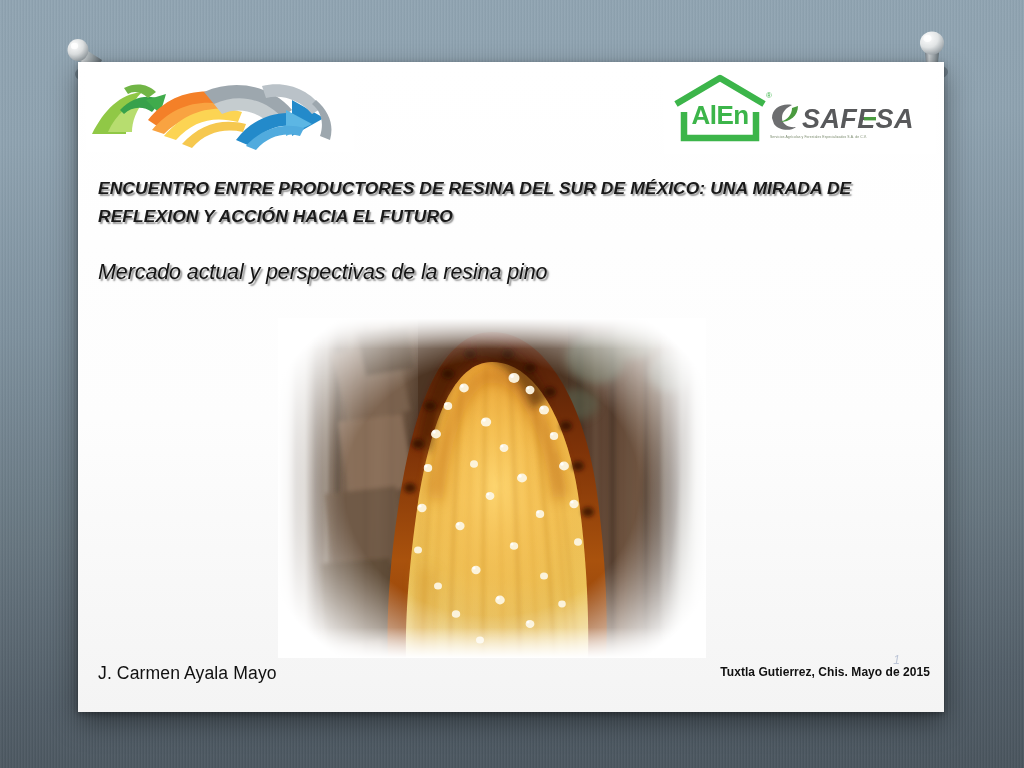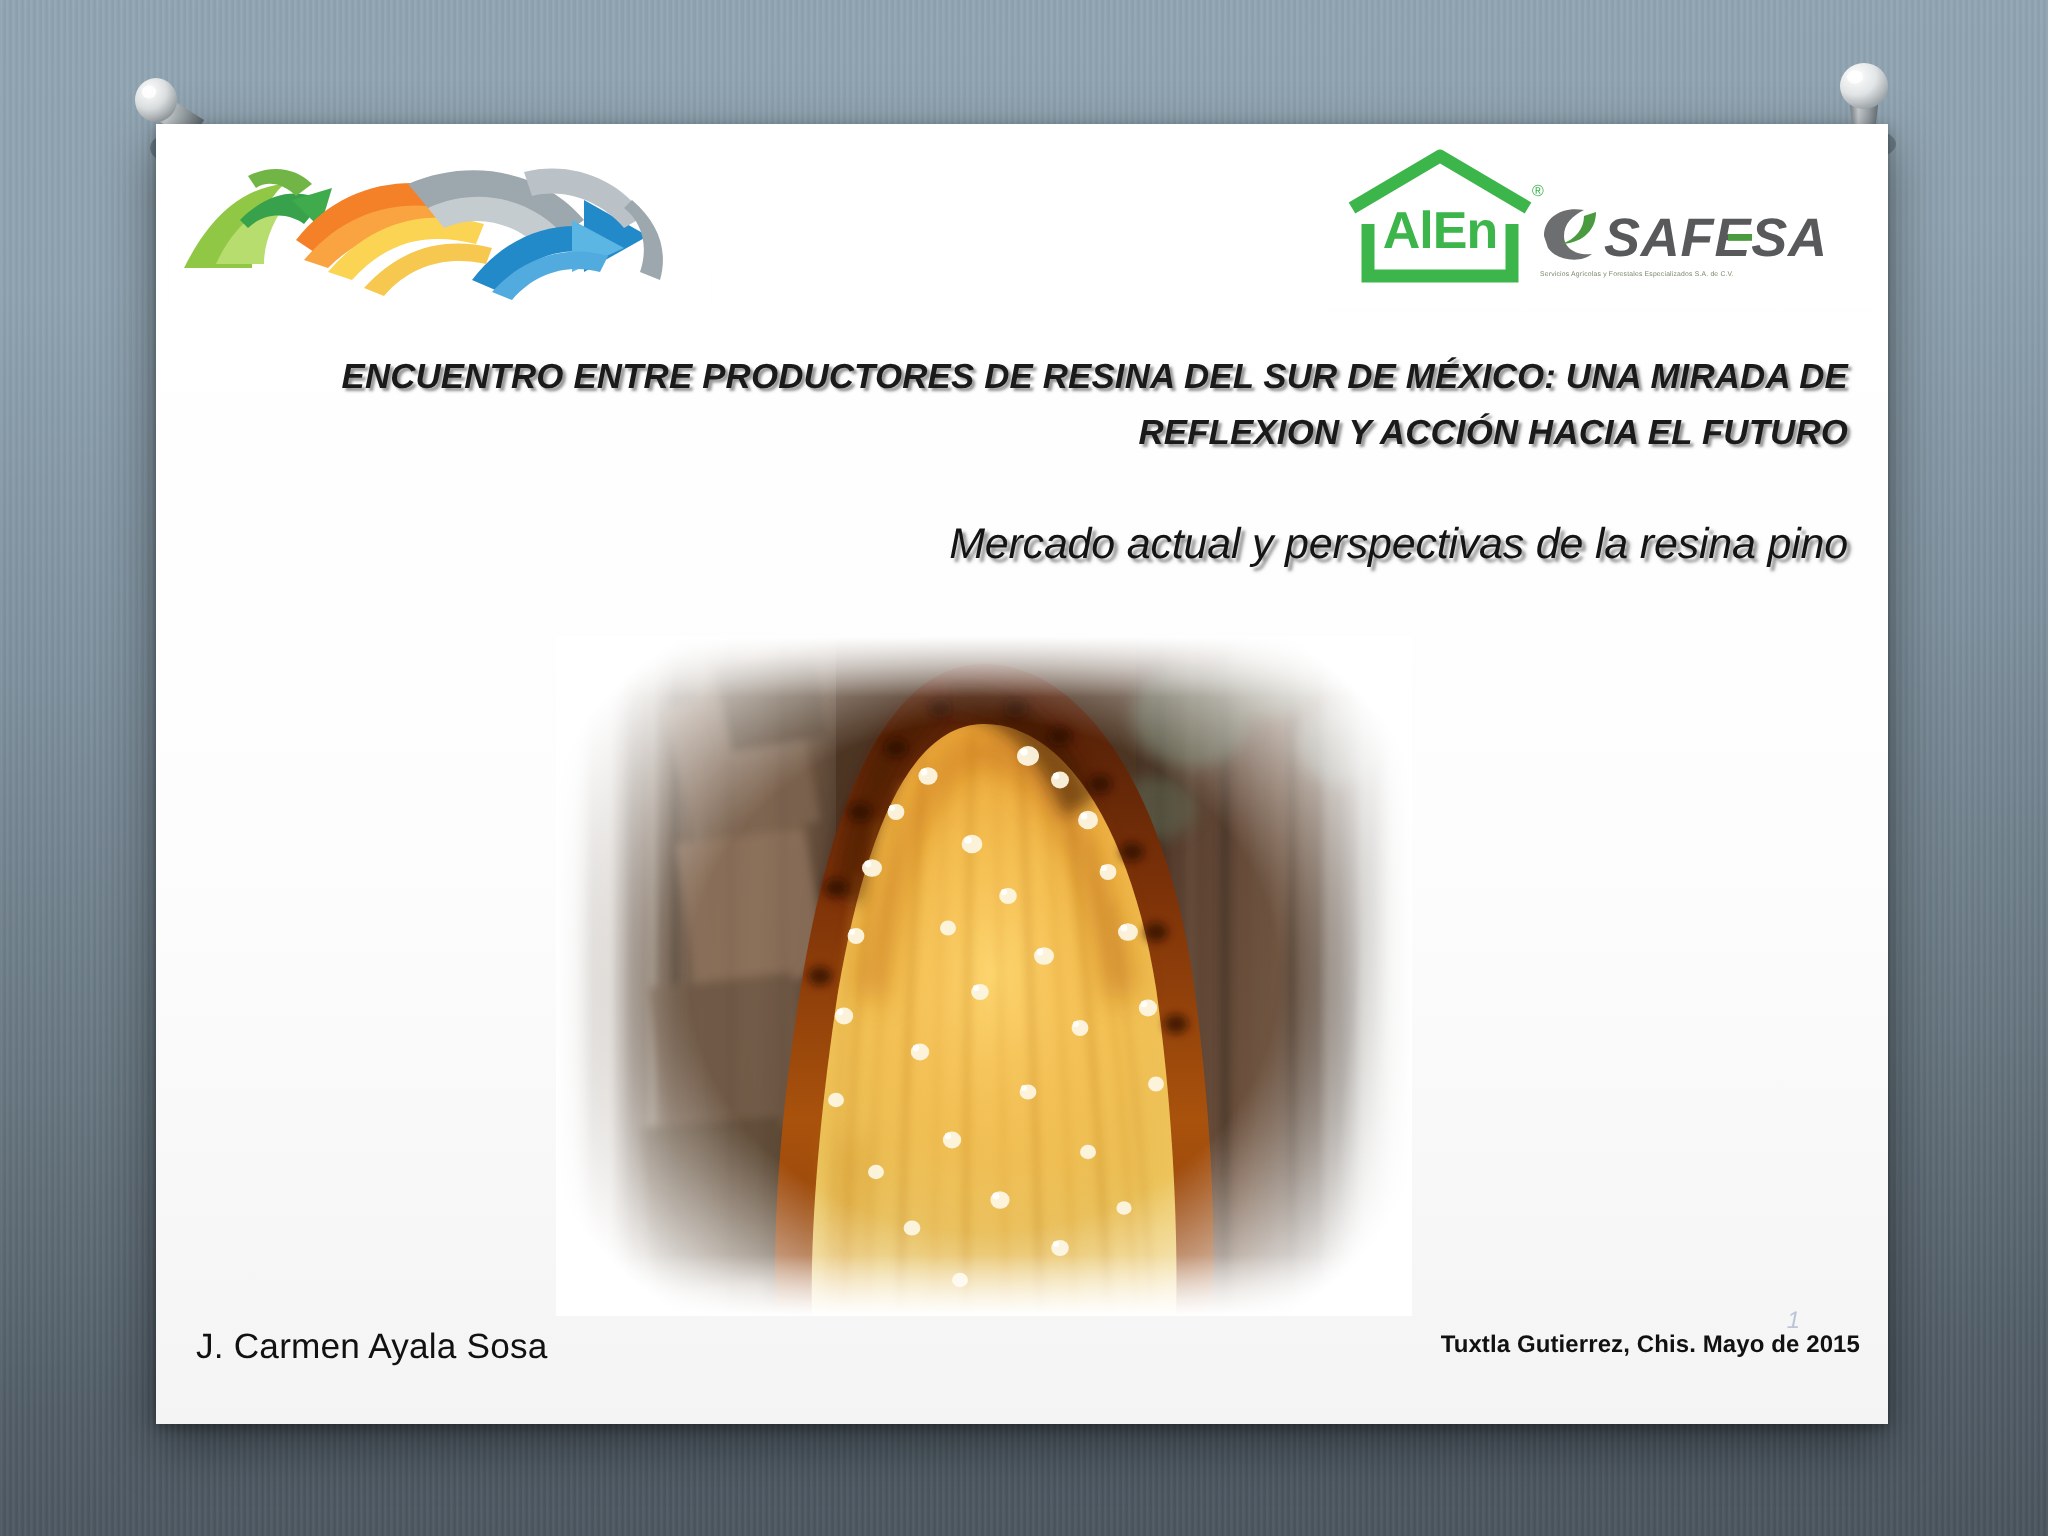--- a/index.html
+++ b/index.html
@@ -85,21 +85,21 @@
     color: #7a8a6d;
     white-space: nowrap;
     line-height: 5px;
   }
 
   
   #title-block {
     position: absolute;
     left: 20px; top: 112px;
     width: 826px;
-    text-align: right;
+    text-align: left;
   }
   #main-title {
     font-size: 17.4px;
     font-weight: bold;
     font-style: italic;
     line-height: 28px;
     letter-spacing: 0.1px;
     color: #1a1a1a;
     text-shadow: 1.6px 1.6px 1.4px rgba(110,110,110,0.72);
     margin: 0;
@@ -480,18 +480,18 @@
             <ellipse cx="152" cy="88" rx="6" ry="5"></ellipse>
             <ellipse cx="140" cy="126" rx="6" ry="5"></ellipse>
             <ellipse cx="132" cy="170" rx="6" ry="5"></ellipse>
           </g>
         </svg>
       </div>
       <div class="feather-mask"></div>
       <div class="feather-edge"></div>
     </div>
 
-    <div id="author-name">J. Carmen Ayala Sosa</div>
+    <div id="author-name">J. Carmen Ayala Mayo</div>
     <div id="place-date">Tuxtla Gutierrez, Chis. Mayo de 2015</div>
     <div id="slide-number">1</div>
 
   </div>
 </div>
 
 </body></html>

